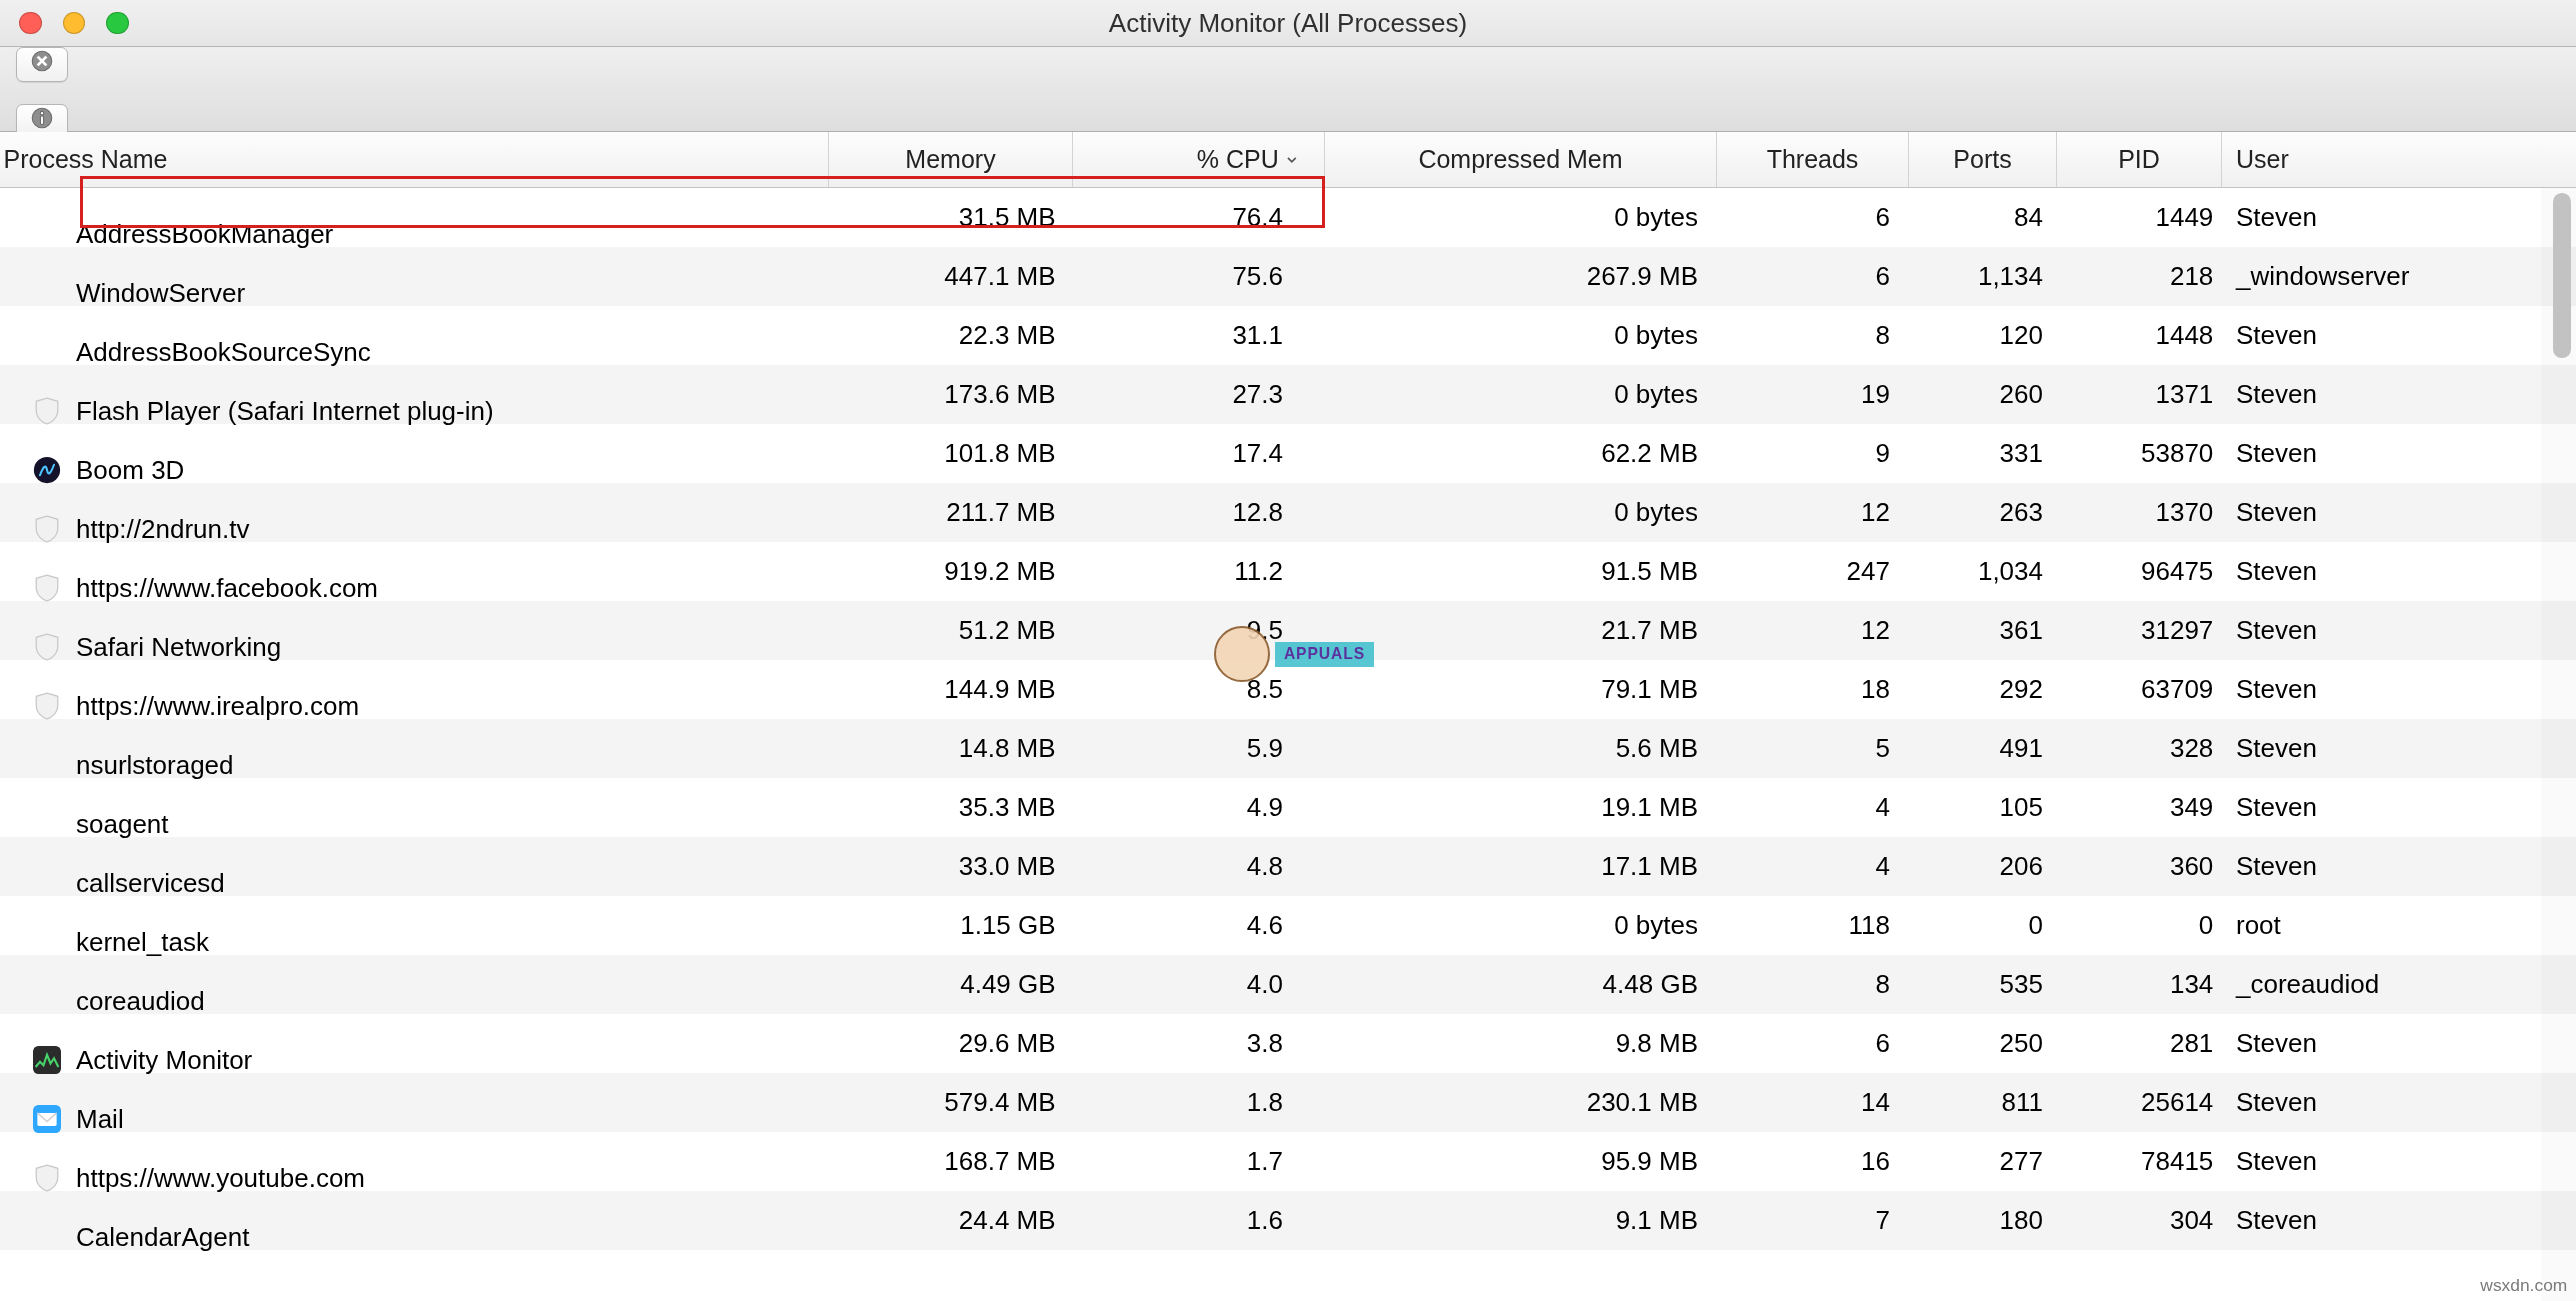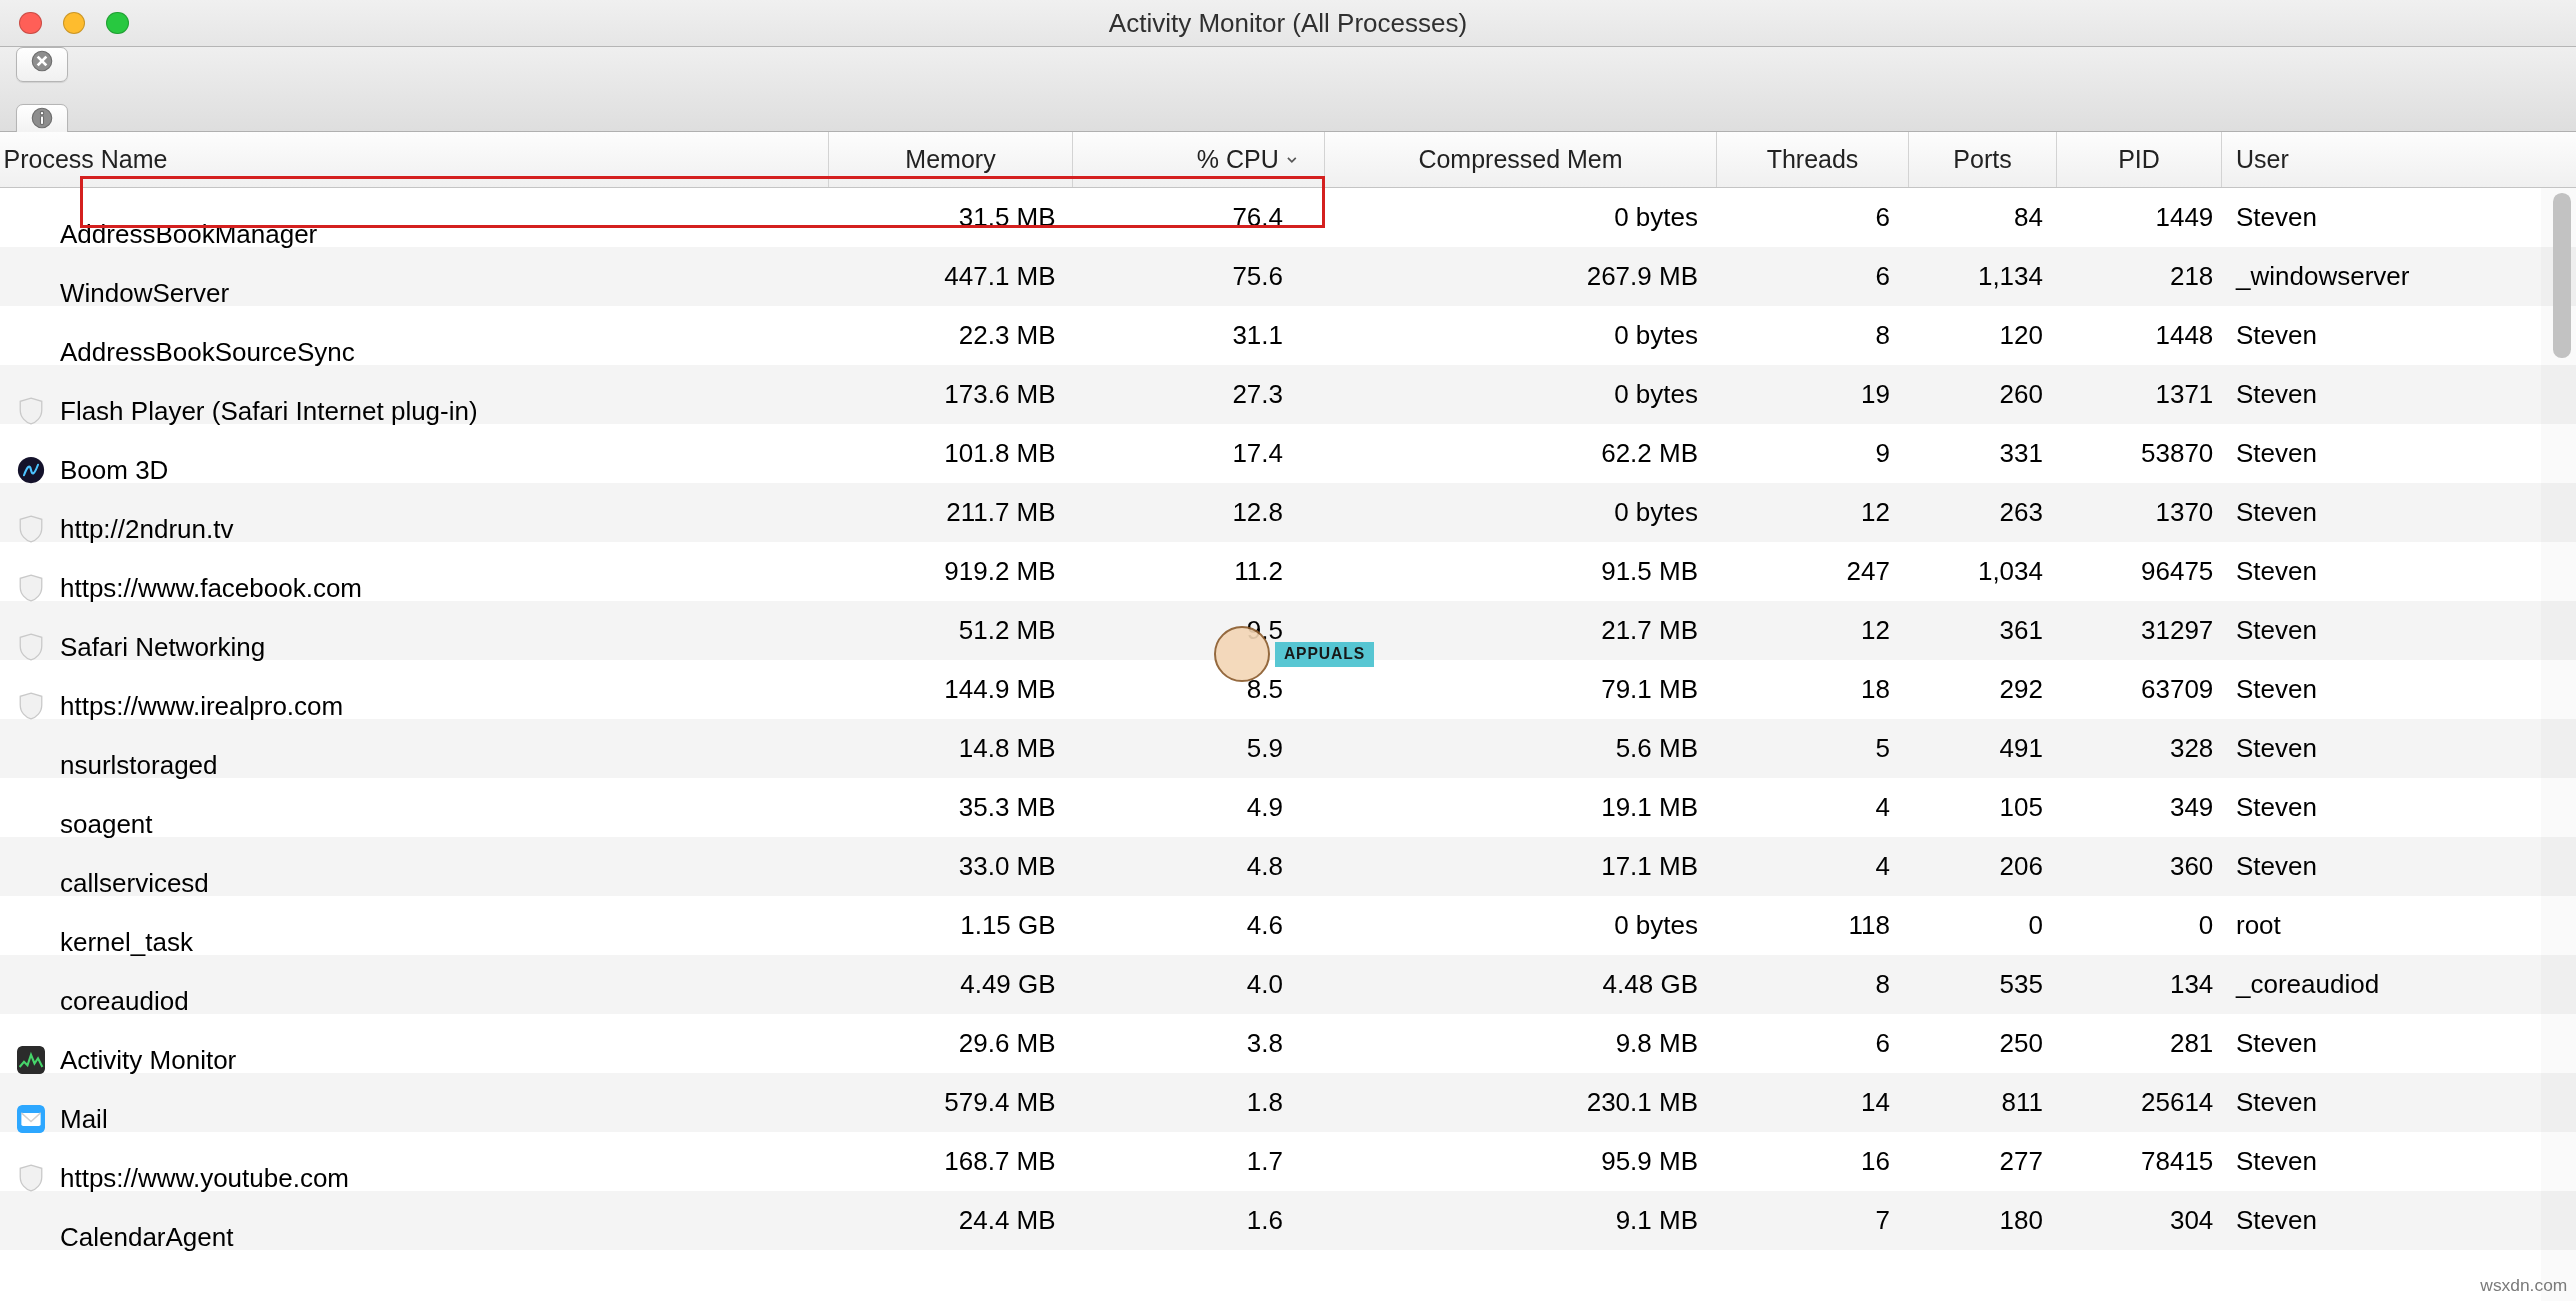--- a/index.html
+++ b/index.html
@@ -133,21 +133,21 @@
 
   .tbody { height: calc(100% - 40px); overflow:hidden; position:relative;}
   .row {
     display:flex; height:59px; align-items:center;
     font-size:26px; color:#000;
   }
   .row:nth-child(even){ background:#f4f4f4; }
   .row:nth-child(odd) { background:#ffffff; }
 
   .cell { padding:0 7px; white-space:nowrap; overflow:hidden; text-overflow:ellipsis;}
-  .cell.name   { width:829px; display:flex; align-items:center; gap:14px; padding-left:16px;margin-top:33px;}
+  .cell.name   { width:829px; display:flex; align-items:center; gap:14px; padding-left:32px;margin-top:33px;}
   .cell.mem    { width:244px; text-align:right; padding-right:17.4px;}
   .cell.cpu    { width:252px; text-align:right; padding-right:42px;}
   .cell.cmem   { width:392px; text-align:right; padding-right:19px;}
   .cell.thr    { width:192px; text-align:right; padding-right:19px;}
   .cell.ports  { width:148px; text-align:right; padding-right:14px;}
   .cell.pid    { width:165px; text-align:right; padding-right:8.7px;}
   .cell.user   { flex:1; text-align:left; padding-left:14px;}
 
   .icon-slot {
     width:30px; height:30px; flex:0 0 30px;
@@ -188,21 +188,21 @@
     width:174px; height:78px;
     opacity:.9; pointer-events:none;
     display:flex; align-items:center; gap:5.2px;
   }
   .wm .face{
     width:56px;height:56px;border-radius:50%;
     background:#f3d6b5;border:2.6px solid #8a5a2b;
     position:relative;
   }
   .wm .label{
-    background:#46c1cf;color:#000000;font-size:15.7px;
+    background:#46c1cf;color:#4c1d95;font-size:15.7px;
     padding:3.5px 8.7px;font-weight:700;letter-spacing:0.9px;
   }
   .footer-link{
     position:absolute; right:8.7px; bottom:5.2px;
     font-size:17.4px; color:#7a7a7a;
   }
 </style>
 </head>
 <body>
 

